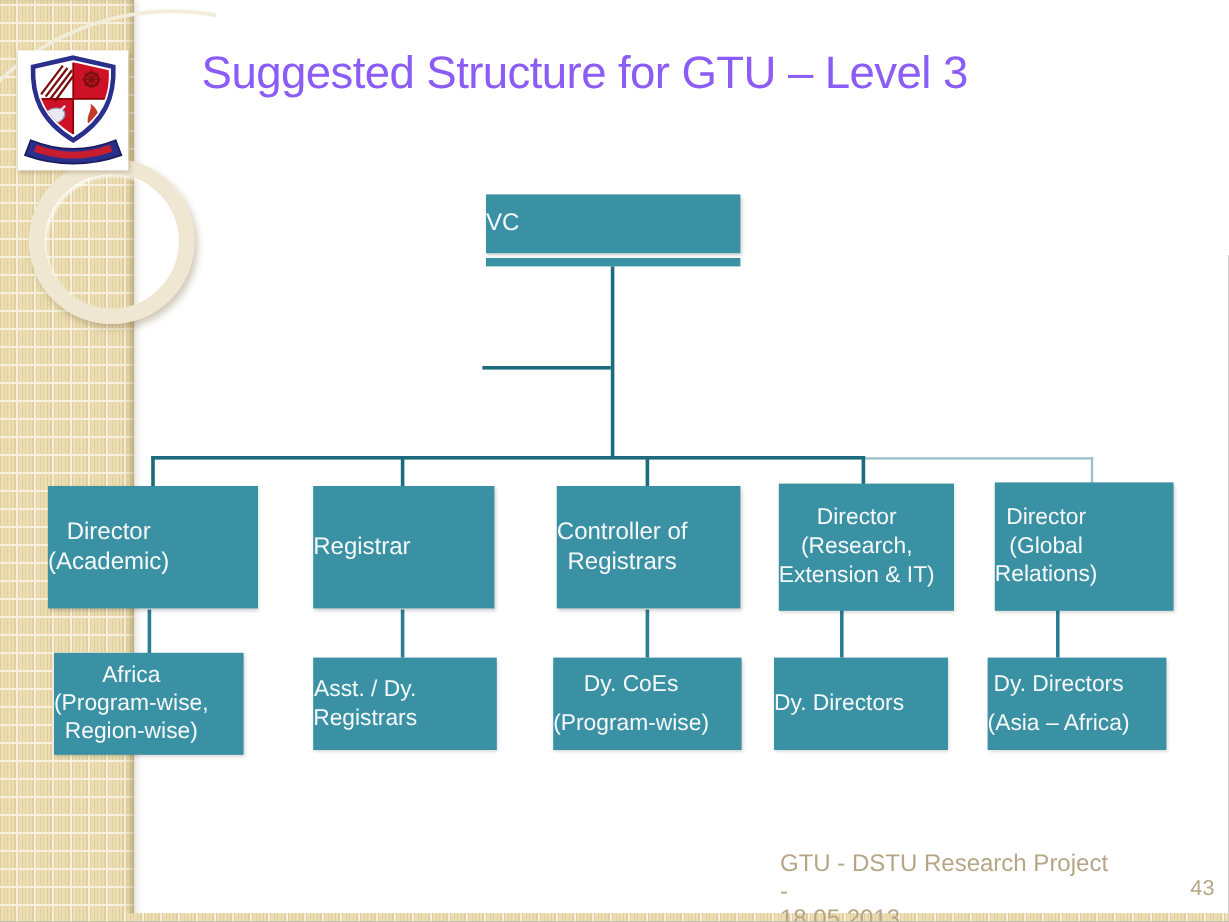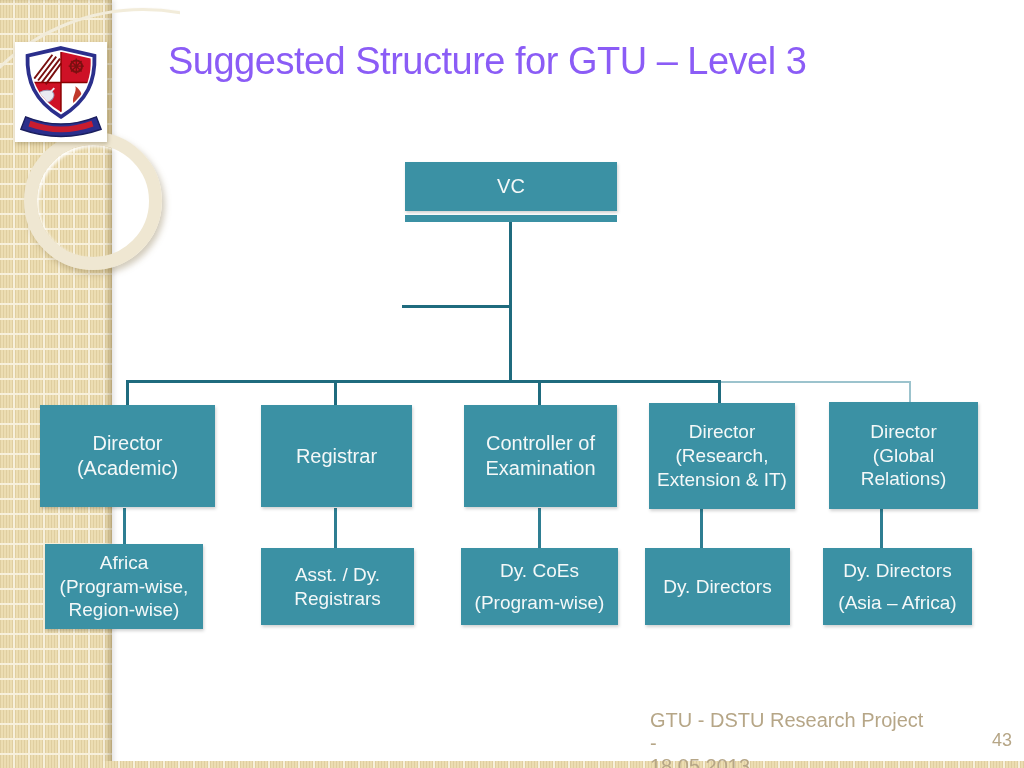--- a/index.html
+++ b/index.html
@@ -41,21 +41,21 @@
     display:flex;align-items:center;justify-content:center;
   }
   
   .title{
     position:absolute;left:168px;top:40px;width:780px;z-index:3;
     font-size:38px;color:#8b5cf6;letter-spacing:-0.5px;
   }
   
   .node{
     position:absolute;z-index:4;background:#3b91a4;color:#f4f8f8;
-    display:flex;align-items:center;justify-content:center;
+    display:flex;align-items:center;
     box-shadow:1px 2px 3px rgba(0,0,0,.18);
   }
   .node-label{white-space:pre-line;text-align:center;line-height:1.25;}
   .fs20{font-size:20px;}
   .fs19{font-size:19px;}
   .gap-lines .node-label{line-height:1.65;}
   .conn{position:absolute;z-index:3;background:#1f6b7e;}
   .conn-mid{background:#2e7e92;}
   .conn-light{background:#9cc3cd;}
   .vc-underline{position:absolute;z-index:3;background:#3b91a4;}
@@ -131,21 +131,21 @@
 
   <div class="node fs20" style="left:40px;top:405px;width:175px;height:102px;">
     <span class="node-label">Director
 (Academic)</span>
   </div>
   <div class="node fs20" style="left:261px;top:405px;width:151px;height:102px;">
     <span class="node-label">Registrar</span>
   </div>
   <div class="node fs20" style="left:464px;top:405px;width:153px;height:102px;">
     <span class="node-label">Controller of
-Examination</span>
+Registrars</span>
   </div>
   <div class="node fs19" style="left:649px;top:403px;width:146px;height:106px;">
     <span class="node-label">Director
 (Research,
 Extension &amp; IT)</span>
   </div>
   <div class="node fs19" style="left:829px;top:402px;width:149px;height:107px;">
     <span class="node-label">Director
 (Global
 Relations)</span>

